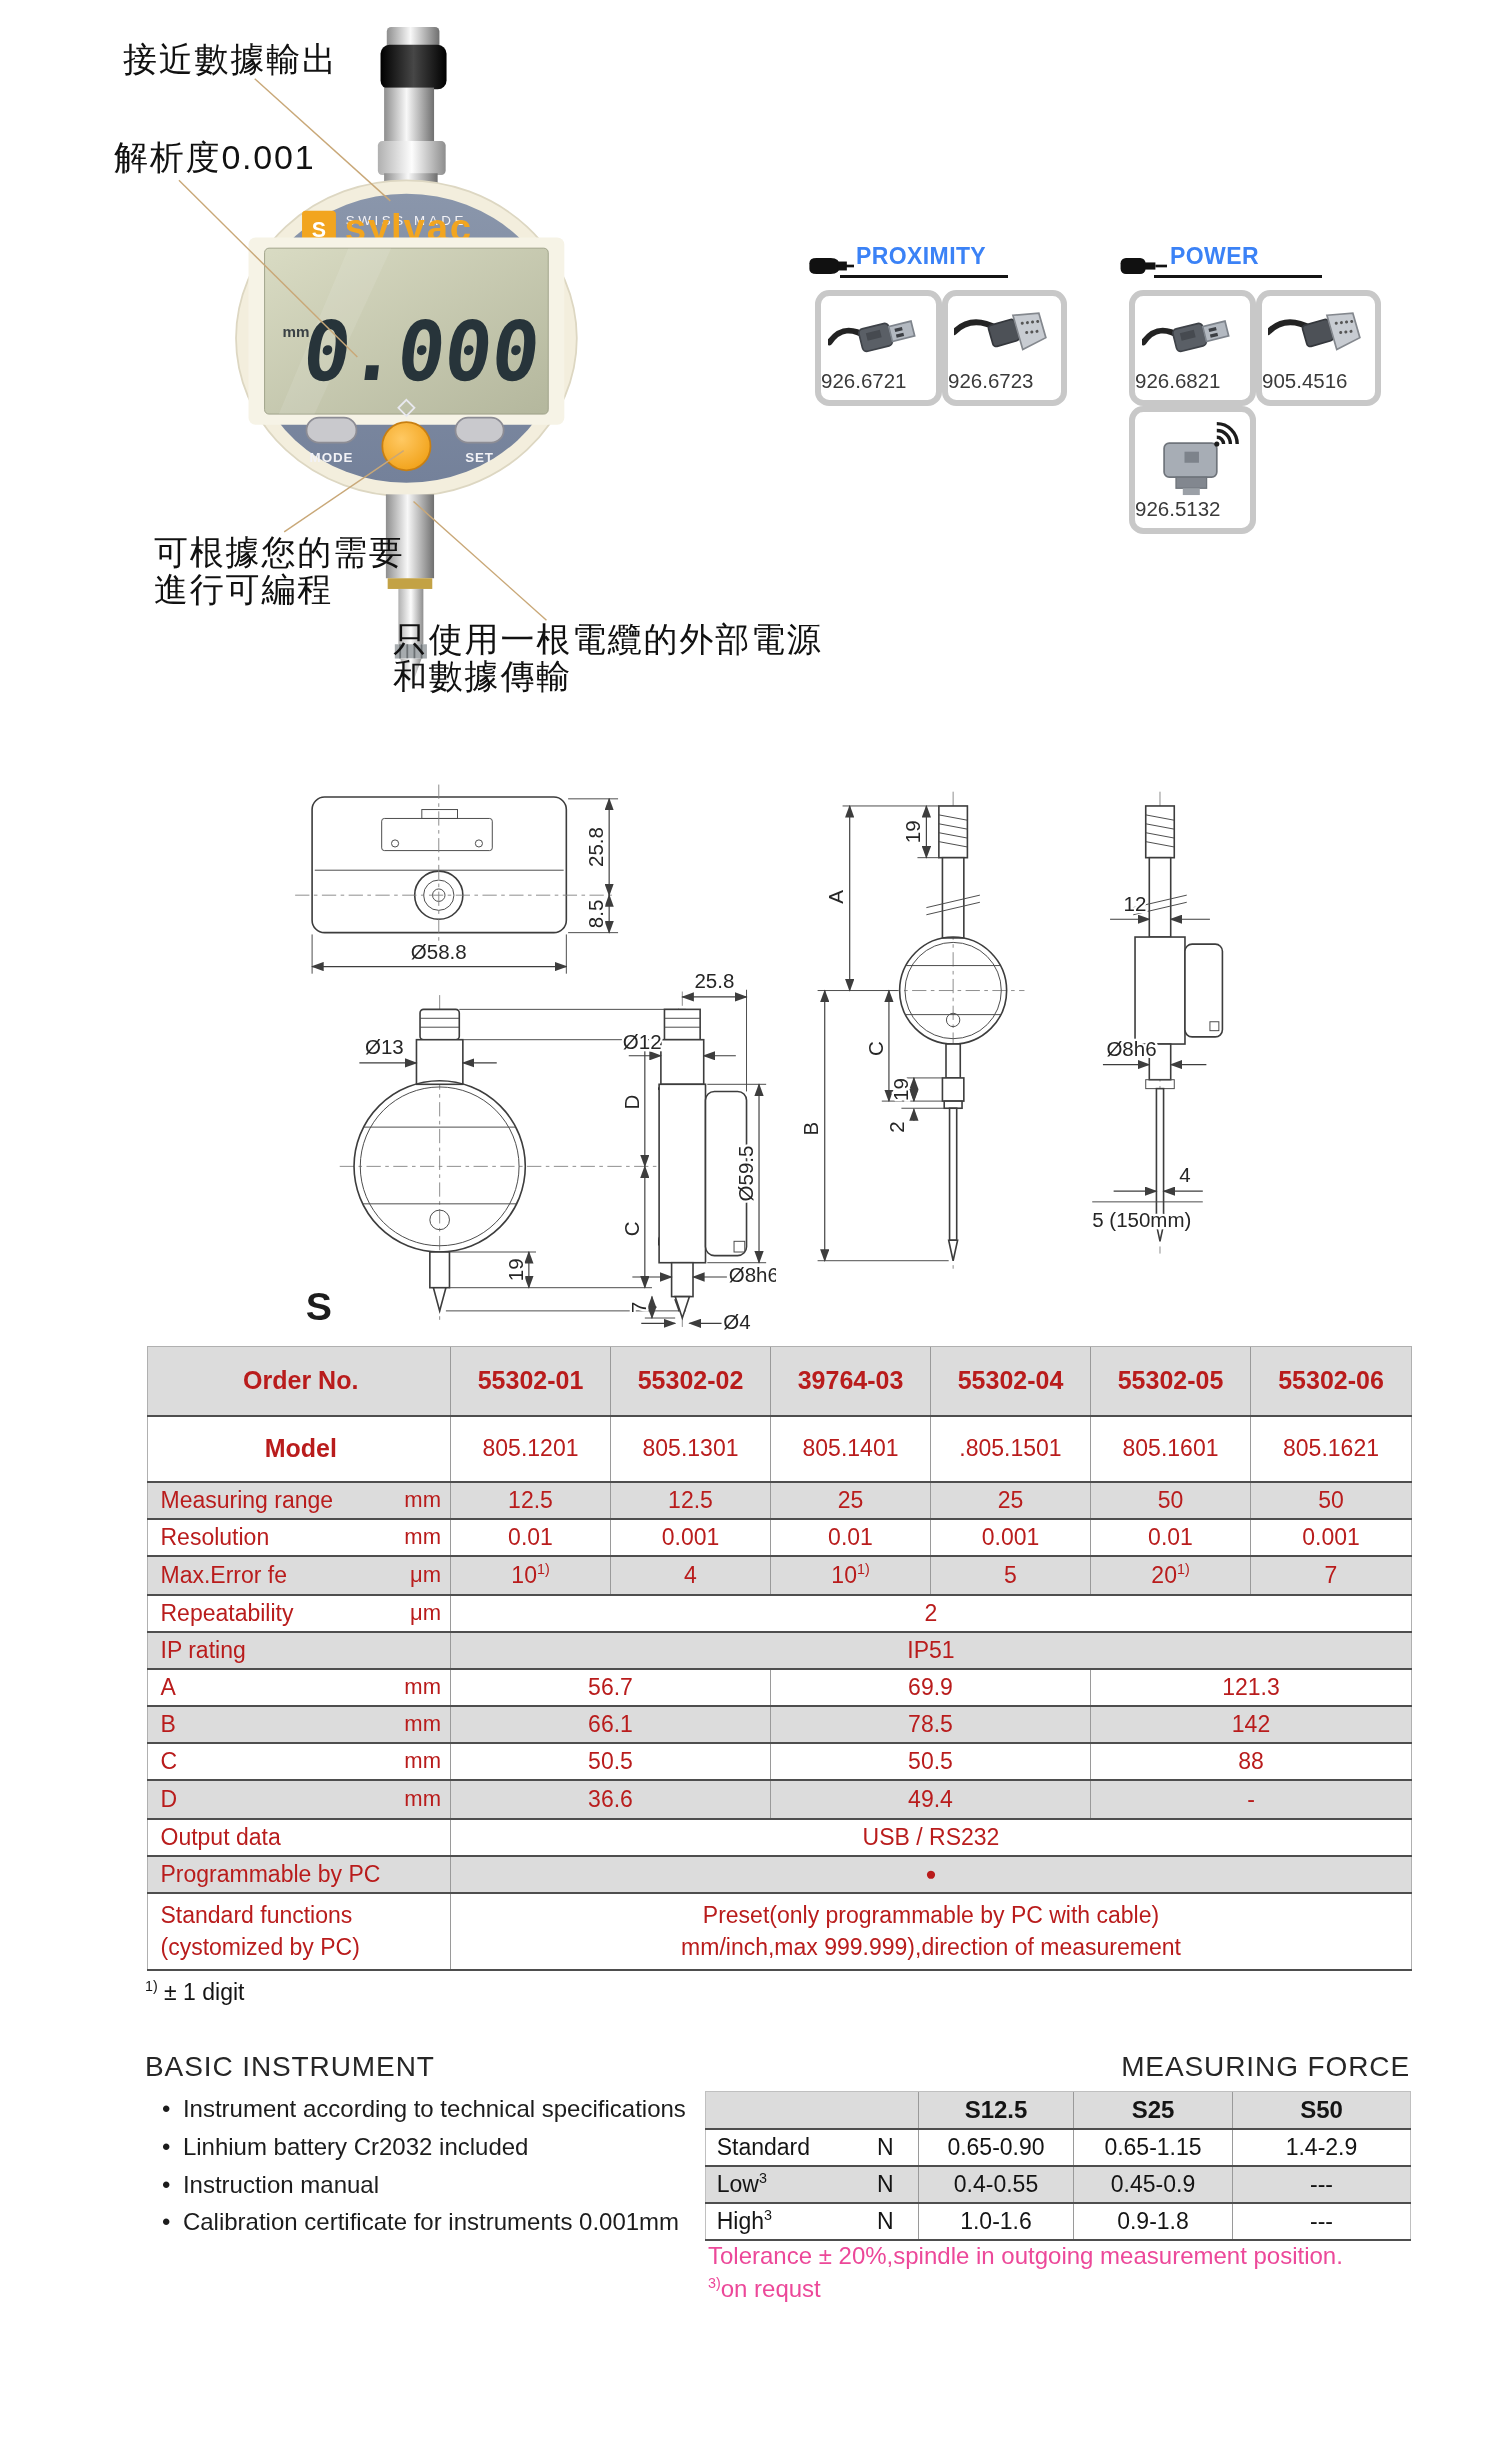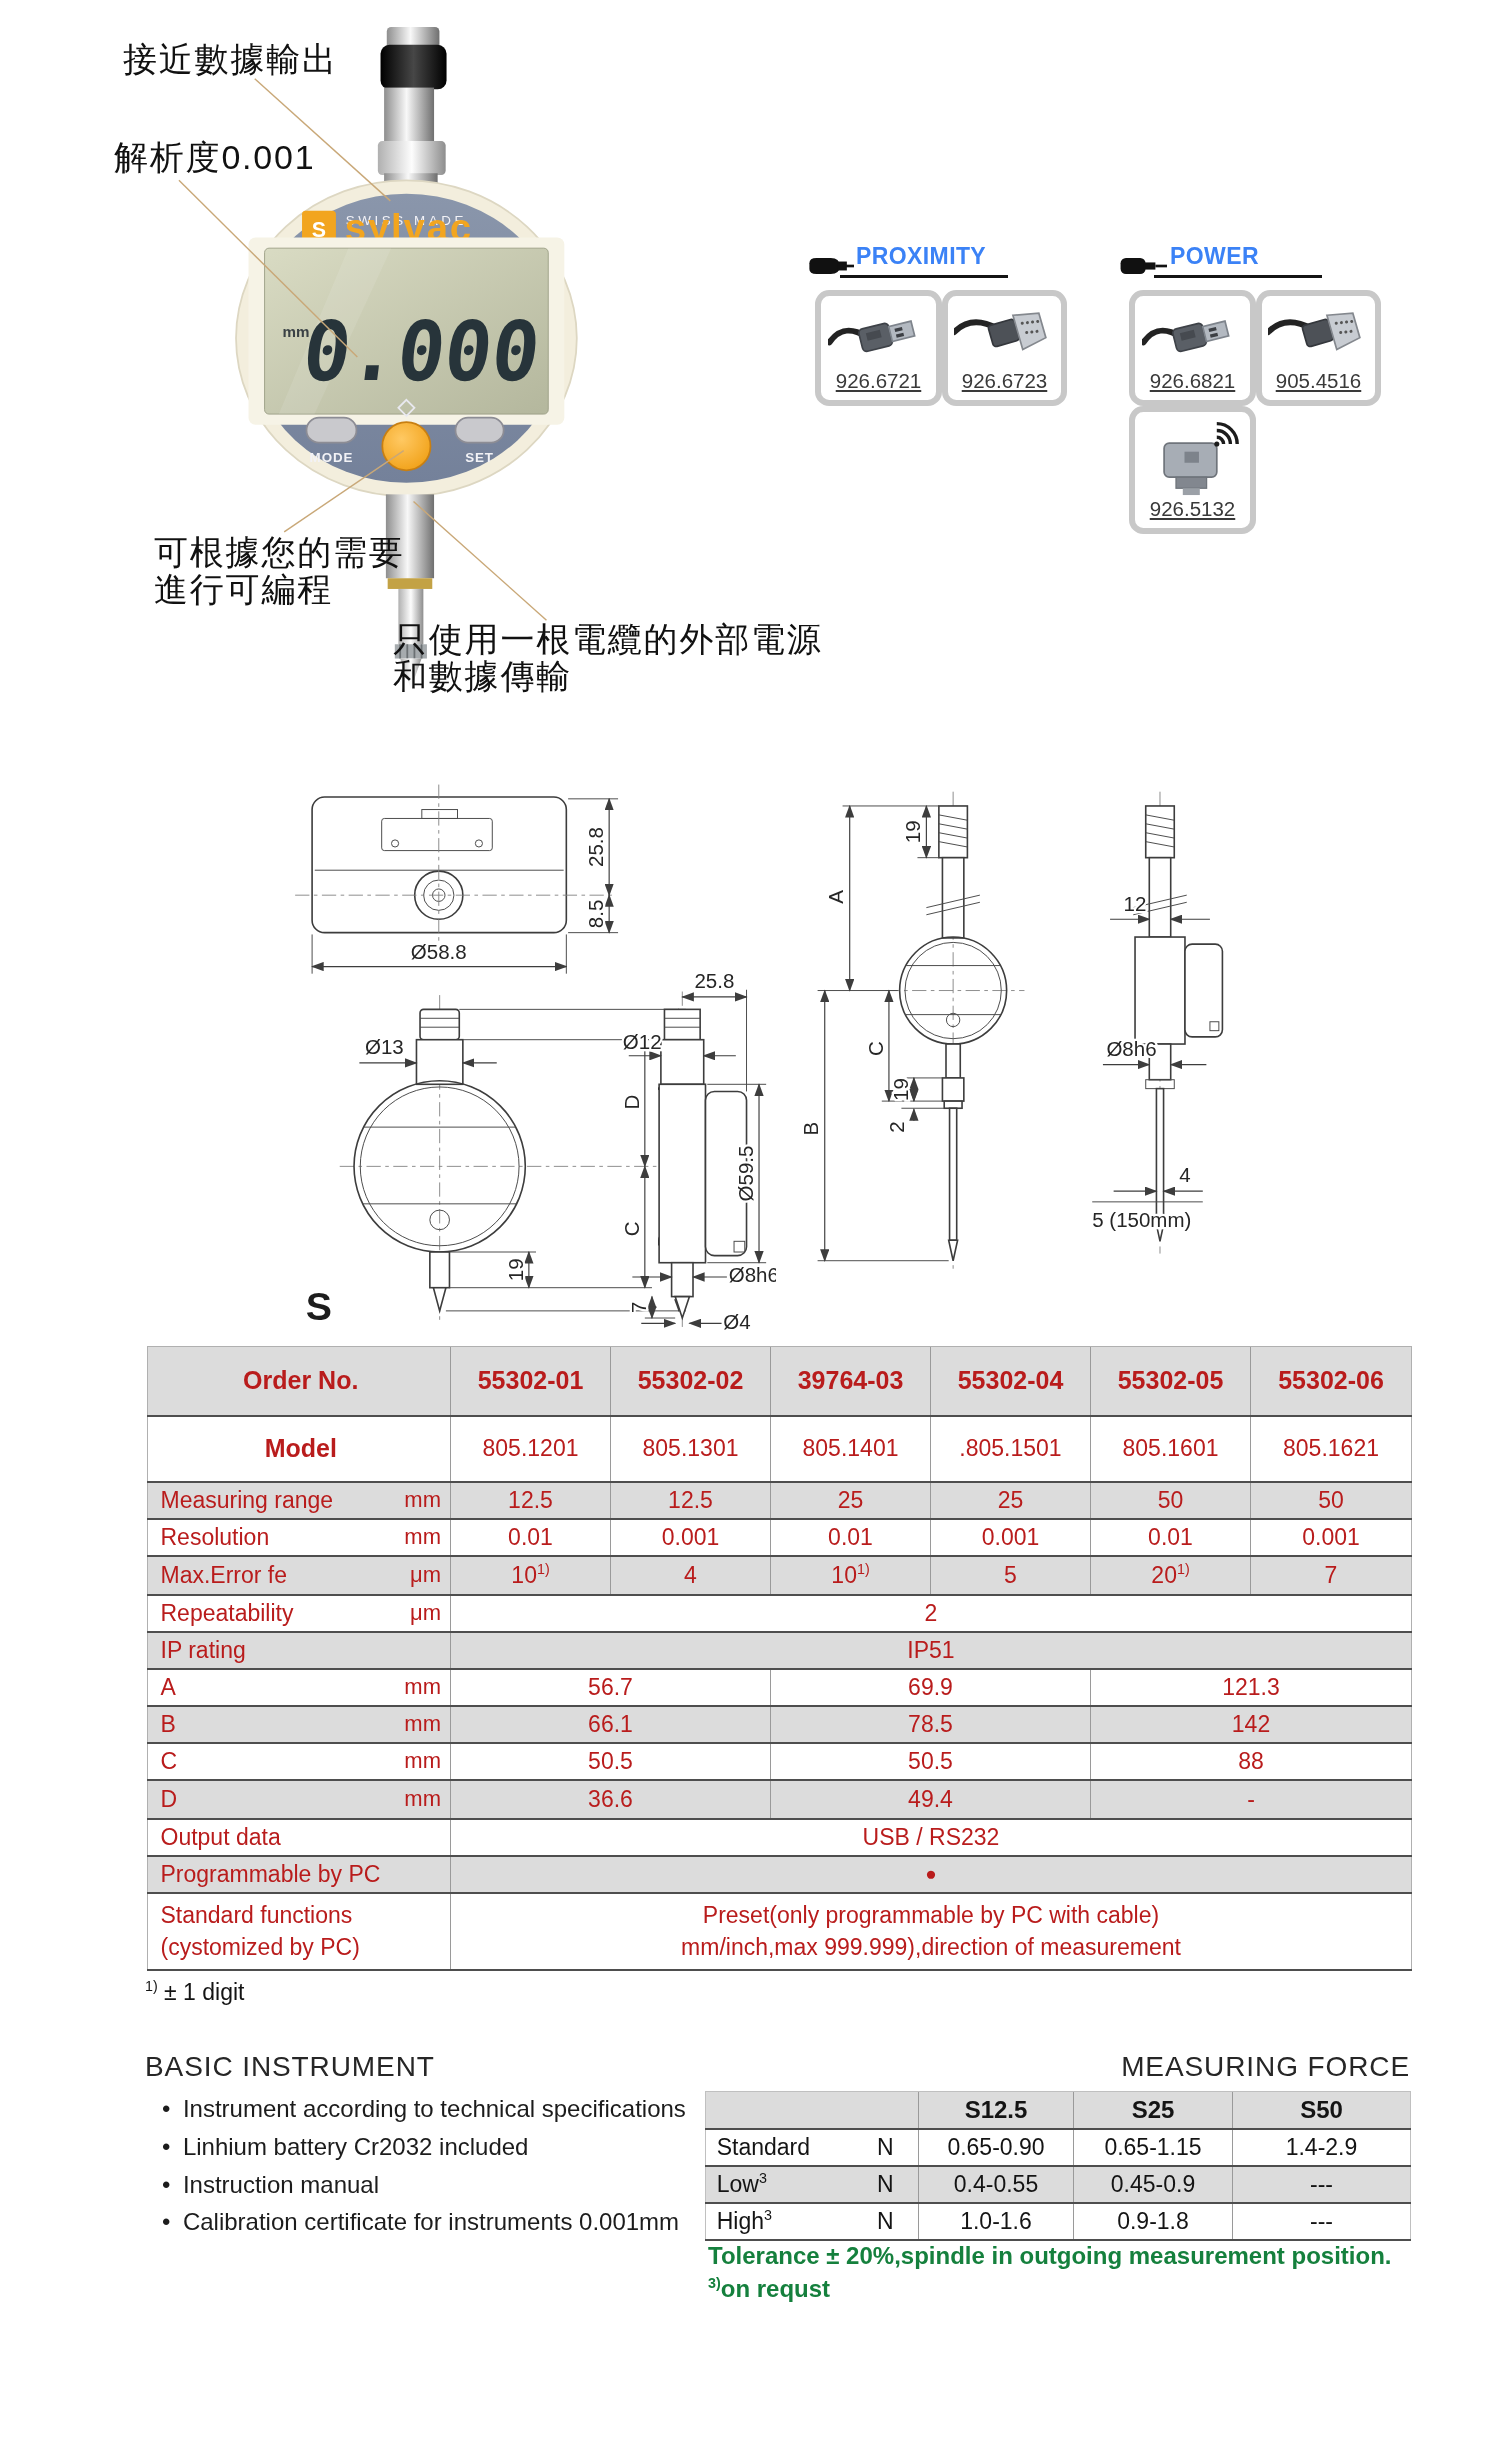--- a/index.html
+++ b/index.html
@@ -6,21 +6,21 @@
   body{width:1506px;height:2438px;position:relative;font-family:"Liberation Sans",sans-serif;color:#1a1a1a;}
   .page{position:absolute;left:0;top:0;width:1506px;height:2438px;background:#fff;overflow:hidden;}
   .abs{position:absolute;}
   .cn{font-size:34px;color:#111;letter-spacing:1.8px;line-height:37px;white-space:nowrap;}
 
   
   .acc{position:absolute;width:278px;height:305px;}
   .acc-title{position:absolute;left:57px;top:3.6px;font-size:23px;font-weight:bold;letter-spacing:0.4px;color:#3b82f6;}
   .acc-underline{position:absolute;left:41px;top:36px;width:168px;height:2.7px;background:#141414;}
   .acc-box{position:absolute;box-sizing:border-box;border:6.2px solid #c8c8c8;border-radius:14.3px;background:#fff;}
-  .acc-code{position:absolute;left:0;right:0;bottom:7.1px;text-align:center;font-size:20.5px;color:#3a3a3a;text-decoration:underline;}
+  .acc-code{position:absolute;left:0;right:0;bottom:7.1px;font-size:20.5px;color:#3a3a3a;}
   .acc-ic{position:absolute;left:50%;top:7.1px;transform:translateX(-50%);}
 
   
   svg .ln{stroke:#3d3d3d;stroke-width:1.8;fill:none;}
   svg .fw{stroke:#3d3d3d;stroke-width:1.8;fill:#fff;}
   svg .thin{stroke:#4a4a4a;stroke-width:1.1;fill:none;}
   svg .cl{stroke:#808080;stroke-width:1;stroke-dasharray:16 5 4 5;fill:none;}
   svg .dimL{stroke:#3d3d3d;stroke-width:1.3;fill:none;marker-start:url(#arL);marker-end:url(#arL);}
   svg .arrL{stroke:#3d3d3d;stroke-width:1.3;fill:none;marker-end:url(#arL);}
   svg .dimR{stroke:#3d3d3d;stroke-width:1.3;fill:none;marker-start:url(#arR);marker-end:url(#arR);}
@@ -53,21 +53,21 @@
   
   table.mf{position:absolute;left:705px;top:2091px;width:705px;border-collapse:collapse;table-layout:fixed;
            font-size:23px;color:#141414;border-left:0.9px solid #c0c0c0;border-right:0.9px solid #c0c0c0;border-bottom:2.7px solid #4e4e4e;}
   table.mf td{border-top:2.7px solid #4e4e4e;text-align:center;vertical-align:middle;padding:4px;}
   table.mf tr:first-child td{border-top:0.9px solid #c0c0c0;}
   table.mf td.v{border-left:0.9px solid #9a9a9a;}
   table.mf tr{height:37px;} table.mf tr:first-child{height:36px;}
   table.mf tr.g{background:#dcdcdc;}
   table.mf .hdr{font-weight:bold;font-size:24px;}
   table.mf .mlbl{text-align:left;padding-left:10.7px;}
-  .mf-note{position:absolute;font-size:24px;color:#15803d;white-space:nowrap;font-weight:bold;}
+  .mf-note{position:absolute;font-size:24px;color:#ec4899;white-space:nowrap;}
 </style>
 </head>
 <body>
 
 <div class="page">
 
   <svg class="abs" style="left:54px;top:18px;" width="571" height="678" viewBox="0 0 640 760">
     <defs>
       <linearGradient id="metal" x1="0" y1="0" x2="1" y2="0">
         <stop offset="0" stop-color="#8e8e8e"></stop>

